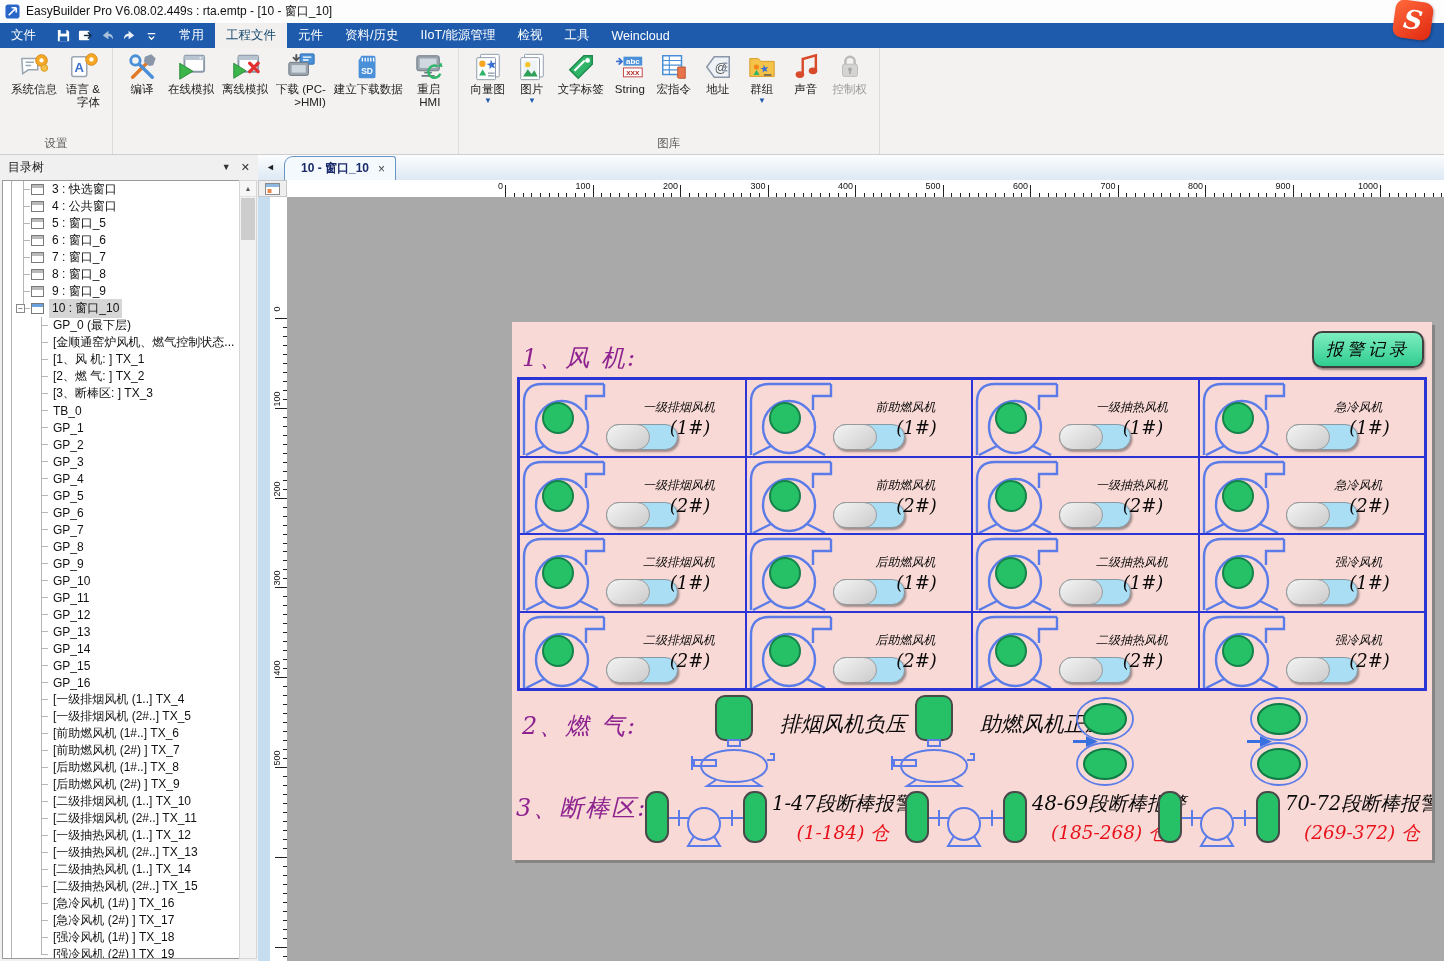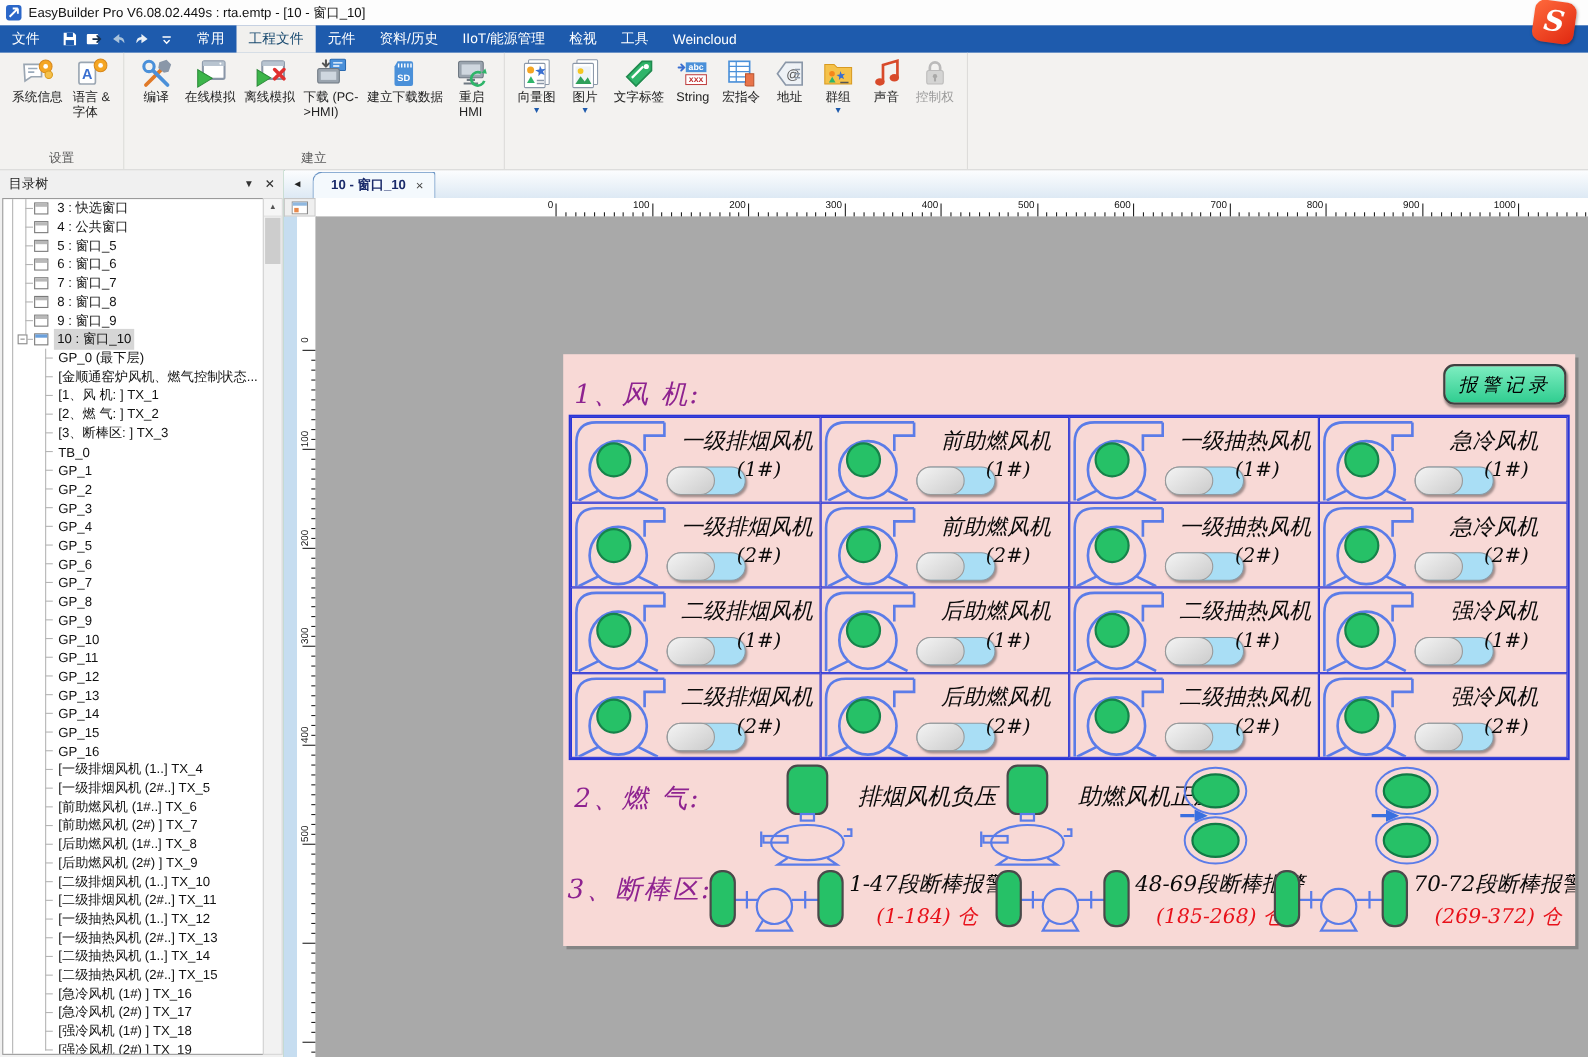--- a/index.html
+++ b/index.html
@@ -19,21 +19,21 @@
   #qicons{display:flex;align-items:center;gap:7px;padding:0 9px;}
   .qicon{width:15px;height:15px;display:flex;align-items:center;justify-content:center;}
 
   
   #ribbon{position:absolute;left:0;top:48px;right:0;height:106px;background:#f3f2f0;
           border-bottom:1px solid #cfcfcf;display:flex;}
   .rgroup{display:flex;flex-direction:column;border-right:1px solid #dddcda;padding:0 3px;}
   .ritems{flex:1;display:flex;align-items:flex-start;padding:4px 4px 0 4px;}
   .ritem{display:flex;flex-direction:column;align-items:center;gap:1px;padding:0 4px;min-width:36px;cursor:default;}
   .ricon{width:30px;height:30px;}
-  .rlabel{font-size:11.5px;line-height:1.15;text-align:left;white-space:pre-line;color:#222;}
+  .rlabel{font-size:11.5px;line-height:1.15;text-align:right;white-space:pre-line;color:#222;}
   .rcaret{font-size:8px;color:#1e5bad;line-height:1;}
   .ritem.disabled .rlabel{color:#9a9a9a;}
   .ritem.disabled .ricon{opacity:.55;}
   .rglabel{text-align:center;font-size:11.5px;color:#5c5c5c;padding:1px 0 3px 0;}
 
   
   #treepanel{position:absolute;left:0;top:155px;width:258px;bottom:0;background:#f0f0f0;
              border-right:1px solid #15803d;}
   #tree-header{height:24px;display:flex;align-items:center;font-size:12px;color:#222;padding:0 8px;gap:10px;}
   #tree-header .spacer{flex:1;}
@@ -91,21 +91,21 @@
   #sec-rod{left:4px;top:470px;}
 
   #fan-grid{position:absolute;left:5px;top:55px;width:910px;height:314px;display:grid;
             grid-template-columns:repeat(4,1fr);grid-template-rows:repeat(4,1fr);border:2px solid #2b35d6;box-sizing:border-box;}
   .fan-cell{position:relative;border:1px solid #2b35d6;overflow:hidden;}
   .fan-svg{position:absolute;left:2px;top:2px;}
   .toggle{position:absolute;left:86px;top:44px;width:72px;height:26px;border-radius:13px;background:#a9def5;
           border:1px solid #8a9aa5;box-shadow:1.5px 2px 2px rgba(0,0,0,.35);box-sizing:border-box;}
   .toggle-knob{position:absolute;left:-1px;top:-1px;width:44px;height:26px;border-radius:13px;
                background:linear-gradient(145deg,#f4f4f4,#cbcbcb);border:1px solid #9a9a9a;box-sizing:border-box;}
-  .fan-name{position:absolute;left:94px;top:9px;width:130px;text-align:center;font-size:20px;color:#0a0a0a;line-height:1.1;}
+  .fan-name{position:absolute;left:94px;top:21px;width:130px;text-align:center;font-size:12px;color:#0a0a0a;line-height:1.1;}
   .fan-unit{position:absolute;left:110px;top:37px;width:120px;text-align:center;font-size:18px;color:#0a0a0a;}
 
   .gas-dev{position:absolute;display:flex;align-items:flex-start;}
   .gas-dev .lbl{margin-left:4px;margin-top:16px;font-size:21px;color:#0a0a0a;white-space:nowrap;}
   .valve{position:absolute;display:flex;align-items:flex-start;}
   .valve-col{display:flex;flex-direction:column;align-items:flex-start;margin-left:4px;}
   .gas-big{font-size:20px;color:#0a0a0a;white-space:nowrap;letter-spacing:1px;}
   .stop-btn{width:96px;height:28px;margin:5px 0 4px 2px;background:linear-gradient(#55e2a5,#2cc887);
             border:2px solid #3a3a3a;border-radius:8px;color:#e80f0f;font-size:15.5px;
             display:flex;align-items:center;justify-content:center;box-shadow:1px 1px 2px rgba(0,0,0,.4);box-sizing:border-box;}
@@ -257,21 +257,20 @@
                 <rect x="3" y="4" width="24" height="16" rx="2" fill="#9aa4ae" stroke="#6e7882"></rect>
                 <rect x="6" y="7" width="18" height="10" fill="#cfd7df"></rect>
                 <path d="M11 22 h8 M8 25.5 h14" stroke="#6e7882" stroke-width="2"></path>
                 <path d="M28 23 a6.5 6.5 0 1 1 -3.2 -7.8" fill="none" stroke="#2fb56a" stroke-width="2.6"></path>
                 <path d="M29 11 l1.5 5 -5.2 -0.6 z" fill="#2fb56a"></path>
               </svg></div>
             <div class="rlabel">重启
 HMI</div>
           </div>
         </div>
-        <div class="rglabel">建立</div>
       </div>
       <div class="rgroup">
         <div class="ritems">
           <div class="ritem">
             <div class="ricon"><svg viewBox="0 0 32 32">
                 <rect x="8" y="2.5" width="20" height="24" rx="1" fill="#fff" stroke="#8a97a8"></rect>
                 <rect x="4" y="6" width="20" height="23.5" rx="1" fill="#fff" stroke="#8a97a8"></rect>
                 <circle cx="10" cy="12.5" r="3.4" fill="#f5a623"></circle>
                 <path d="M19 8 l1.8 3.7 4 -0.6 -2.8 2.8 1.6 3.3 -3.6 -1.3 -2.5 2.5 0.3 -3.8 -3.3 -1.9 3.9 -0.8 z" fill="#3a6fd0"></path>
                 <path d="M6.5 25 l3.8 -6.5 3.8 6.5 z" fill="#2fb56a"></path>
@@ -347,20 +346,21 @@
           <div class="ritem disabled">
             <div class="ricon"><svg viewBox="0 0 32 32">
                 <rect x="8" y="13" width="16" height="13" rx="2" fill="#bcbcbc" stroke="#8e8e8e"></rect>
                 <path d="M11 13 v-3 a5 5 0 0 1 10 0 v3" fill="none" stroke="#8e8e8e" stroke-width="2.6"></path>
                 <circle cx="16" cy="18.5" r="2.1" fill="#6e6e6e"></circle>
                 <rect x="15" y="19" width="2" height="4.5" fill="#6e6e6e"></rect>
               </svg></div>
             <div class="rlabel">控制权</div>
           </div>
         </div>
+        <div class="rglabel">图库</div>
       </div>
     </div>
 
   <div id="treepanel">
     <div id="tree-header">
       <span>目录树</span>
       <span class="spacer"></span>
       <span class="hdr-btn">▼</span>
       <span class="hdr-btn" style="font-size:11px;">✕</span>
     </div>

